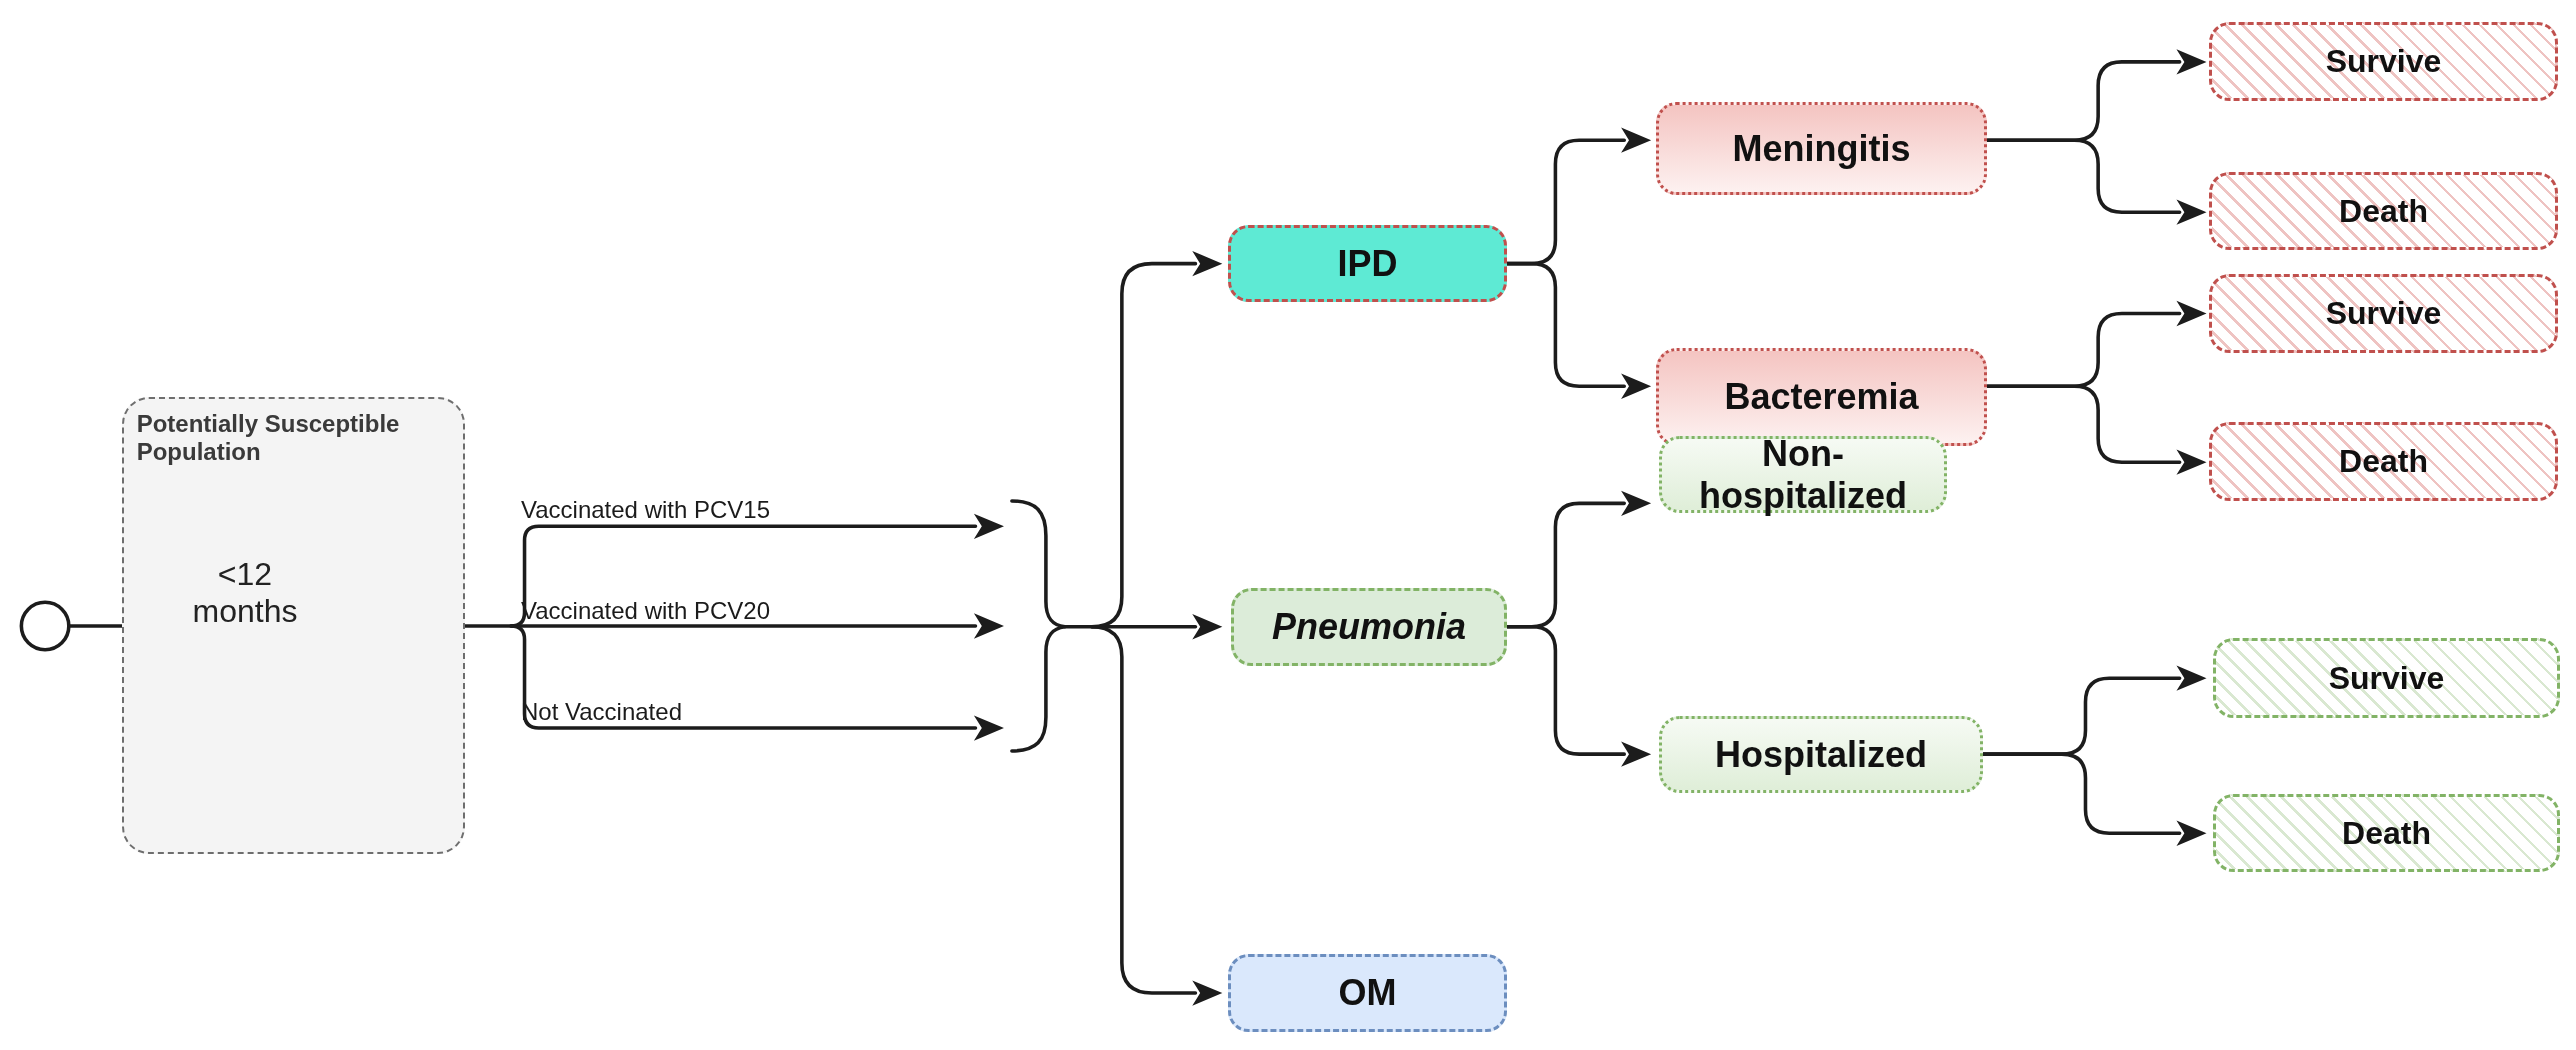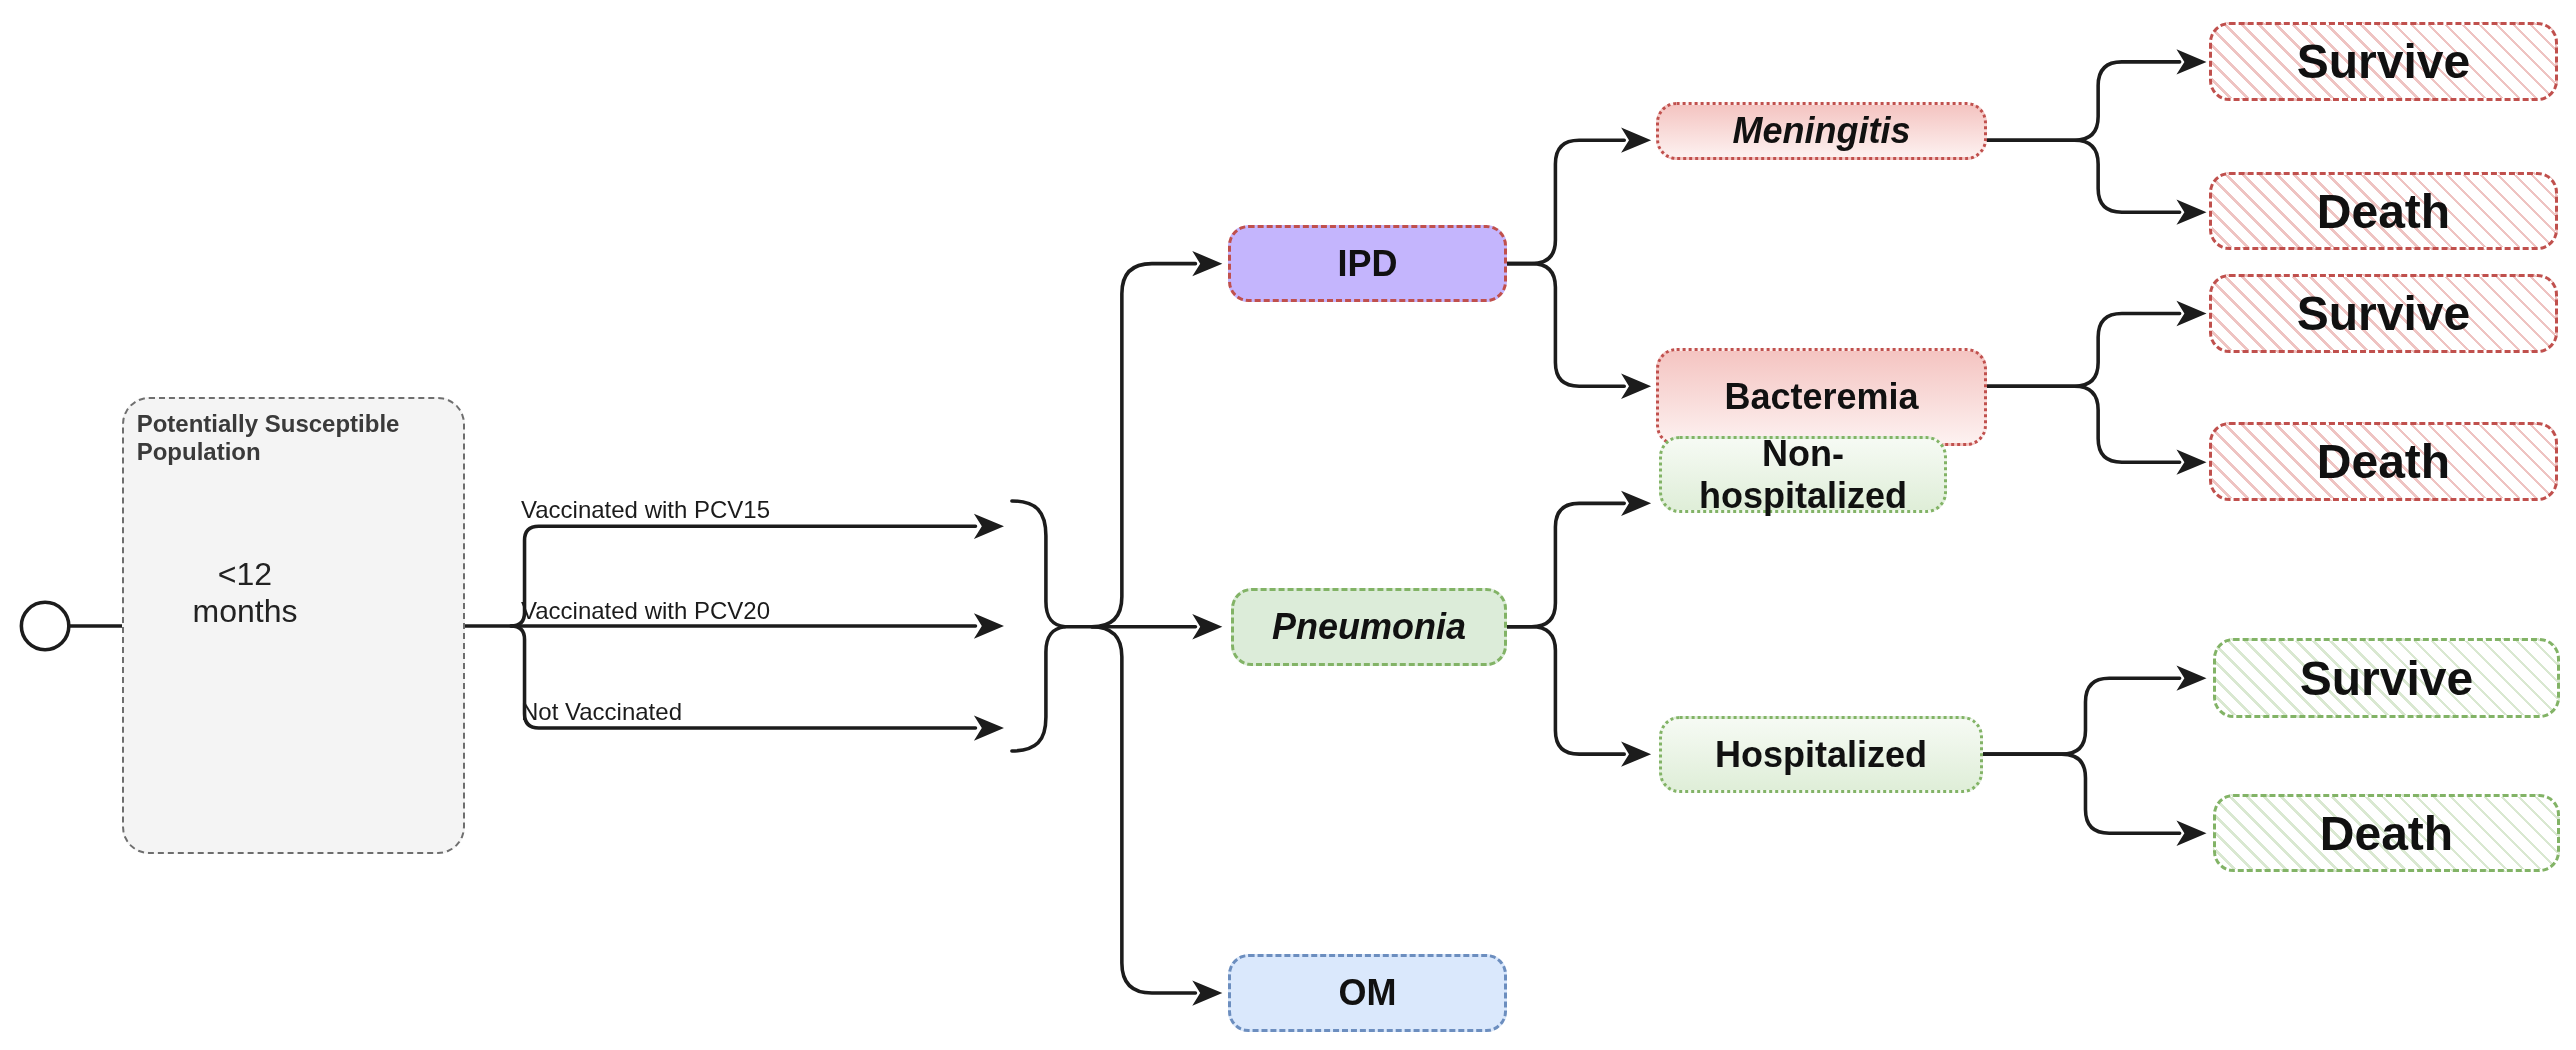--- a/index.html
+++ b/index.html
@@ -9,22 +9,22 @@
   }
   #connectors{position:absolute;left:0;top:0;width:2576px;height:1051px;}
   .edge{stroke:#1c1c1c;stroke-width:4.5;fill:none;stroke-linecap:round;stroke-linejoin:round;}
   .arrow{fill:#1c1c1c;stroke:none;}
   .node{
     position:absolute;display:flex;align-items:center;justify-content:center;
     box-sizing:border-box;text-align:center;color:#111111;font-weight:bold;
   }
   .lvl2{border-radius:20.6px;font-size:36px;}
   .mid{border-radius:20.6px;font-size:36px;}
-  .leaf{border-radius:20.6px;font-size:48px;}
-  .ipd{background:#c4b5fd;border:3.2px dashed #c0504d;}
+  .leaf{border-radius:20.6px;font-size:32px;}
+  .ipd{background:#5eead4;border:3.2px dashed #c0504d;}
   .om{background:#dae8fc;border:3.2px dashed #6c8ebf;}
   .pneu{background:#dcecd9;border:3.2px dashed #82b366;}
   .mid-red{background:linear-gradient(180deg,#f4c4c1 0%,#fdf1f0 100%);border:3.2px dotted #c0504d;}
   .mid-green{background:linear-gradient(180deg,#f6faf4 0%,#dfeed8 100%);border:3.2px dotted #82b366;}
   .hatch-red{
     background:repeating-linear-gradient(45deg, rgba(214,106,102,0.40) 0px, rgba(214,106,102,0.40) 2.4px, rgba(255,255,255,0) 2.4px, rgba(255,255,255,0) 12px), #ffffff;
     border:3.2px dashed #c0504d;
   }
   .hatch-green{
     background:repeating-linear-gradient(45deg, rgba(130,179,102,0.30) 0px, rgba(130,179,102,0.30) 2.4px, rgba(255,255,255,0) 2.4px, rgba(255,255,255,0) 12px), #ffffff;
@@ -114,21 +114,21 @@
   <div class="age-label">&lt;12 months</div>
 
   <div class="branch-label bl-1">Vaccinated with PCV15</div>
   <div class="branch-label bl-2">Vaccinated with PCV20</div>
   <div class="branch-label bl-3">Not Vaccinated</div>
 
   <div class="node lvl2 ipd" style="left:1228px;top:225px;width:279px;height:77px;">IPD</div>
   <div class="node lvl2 pneu" style="left:1231px;top:588px;width:276px;height:78px;font-style:italic;">Pneumonia</div>
   <div class="node lvl2 om" style="left:1228px;top:954px;width:279px;height:78px;">OM</div>
 
-  <div class="node mid mid-red" style="left:1656px;top:102px;width:331px;height:58px;font-style:italic;">Meningitis</div>
+  <div class="node mid mid-red" style="left:1656px;top:102px;width:331px;height:93px;">Meningitis</div>
   <div class="node mid mid-red" style="left:1656px;top:348px;width:331px;height:98px;">Bacteremia</div>
   <div class="node mid mid-green" style="left:1659px;top:436px;width:288px;height:77px;">Non-hospitalized</div>
   <div class="node mid mid-green" style="left:1659px;top:716px;width:324px;height:77px;">Hospitalized</div>
 
   <div class="node leaf hatch-red" style="left:2209px;top:22px;width:349px;height:79px;">Survive</div>
   <div class="node leaf hatch-red" style="left:2209px;top:172px;width:349px;height:78px;">Death</div>
   <div class="node leaf hatch-red" style="left:2209px;top:274px;width:349px;height:79px;">Survive</div>
   <div class="node leaf hatch-red" style="left:2209px;top:422px;width:349px;height:79px;">Death</div>
   <div class="node leaf hatch-green" style="left:2213px;top:638px;width:347px;height:80px;">Survive</div>
   <div class="node leaf hatch-green" style="left:2213px;top:794px;width:347px;height:78px;">Death</div>

